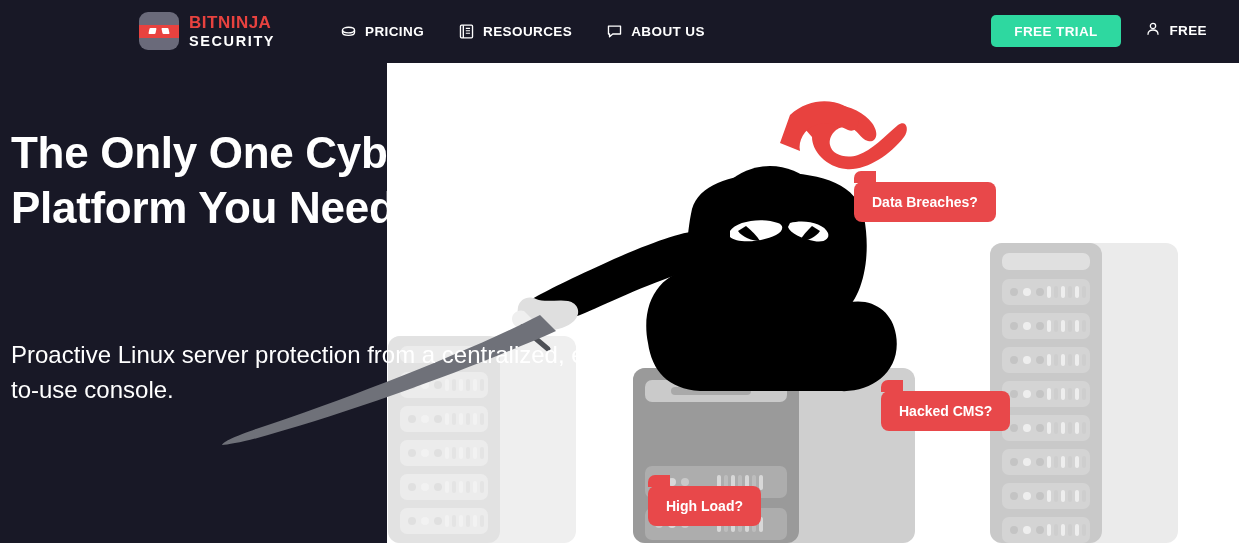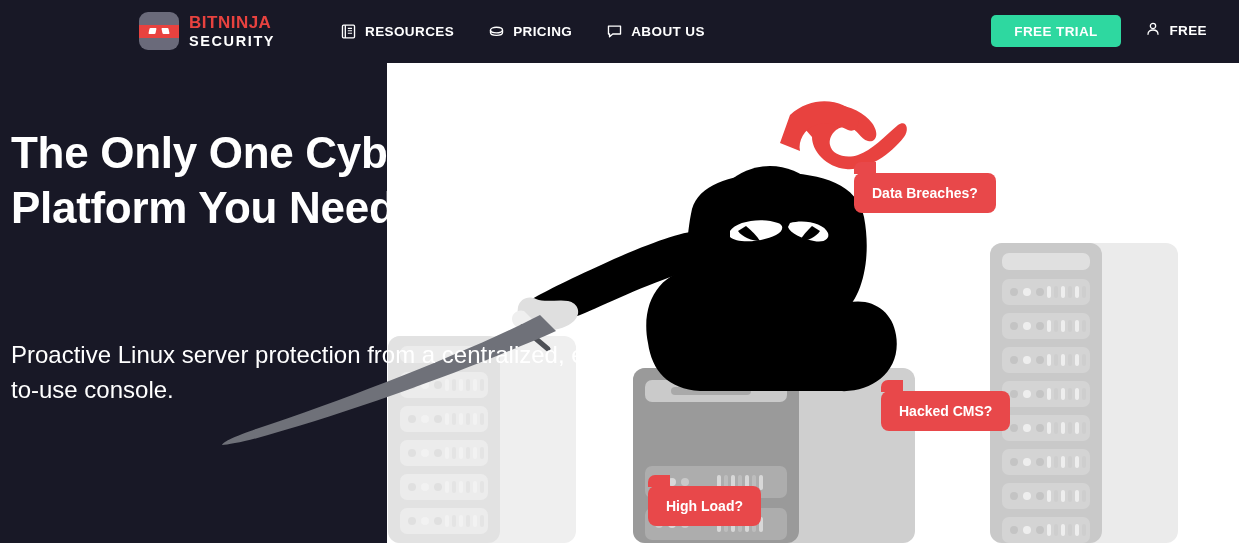--- a/index.html
+++ b/index.html
@@ -451,21 +451,21 @@
                C228,382 248,378 268,372 C368,344 484,300 556,268 Z" fill="#6f7179"></path>
     </svg>
   </div>
 
   <div class="hero-text">
     <div class="h1">The Only One Cybersecurity Platform You Need</div>
     <div class="sub">Proactive Linux server protection from a centralized, easy-to-use console.</div>
   </div>
 
 
-  <div class="badge" style="left:854px; top:173px;">
+  <div class="badge" style="left:854px; top:182px;">
     <span class="tail"></span>
     <span>Data Breaches?</span>
   </div>
 
 
   <div class="badge" style="left:648px; top:486px;">
     <span class="tail"></span>
     <span>High Load?</span>
   </div>
 
@@ -483,44 +483,44 @@
         <div class="eye r"></div>
       </div>
       <div class="logo-text">
         <span class="t1">BITNINJA</span>
         <span class="t2">SECURITY</span>
       </div>
     </div>
 
     <div class="nav">
 
+
+      <div class="nav-item">
+        <span class="ic">
+          <svg width="17" height="17" viewBox="0 0 24 24" fill="none" stroke="#ffffff" stroke-width="1.9">
+            <ellipse cx="12" cy="10" rx="8.5" ry="4"></ellipse>
+            <path d="M3.5 10 v3.5 c0 2.2 3.8 4 8.5 4 s8.5 -1.8 8.5 -4 V10"></path>
+          </svg>
+        </span>
+        <span>PRICING</span>
+      </div>
 
       <div class="nav-item">
         <span class="ic">
           <svg width="17" height="17" viewBox="0 0 24 24" fill="none" stroke="#ffffff" stroke-width="1.9">
             <rect x="3.5" y="3" width="17" height="18" rx="1.5"></rect>
             <path d="M7.5 3 v18" stroke-width="1.9"></path>
             <path d="M11 7.5 h6 M11 11 h6 M11 14.5 h6" stroke-width="1.6"></path>
           </svg>
         </span>
         <span>RESOURCES</span>
       </div>
 
       <div class="nav-item">
         <span class="ic">
-          <svg width="17" height="17" viewBox="0 0 24 24" fill="none" stroke="#ffffff" stroke-width="1.9">
-            <ellipse cx="12" cy="10" rx="8.5" ry="4"></ellipse>
-            <path d="M3.5 10 v3.5 c0 2.2 3.8 4 8.5 4 s8.5 -1.8 8.5 -4 V10"></path>
-          </svg>
-        </span>
-        <span>PRICING</span>
-      </div>
-
-      <div class="nav-item">
-        <span class="ic">
           <svg width="17" height="17" viewBox="0 0 24 24" fill="none" stroke="#ffffff" stroke-width="1.9" stroke-linejoin="round">
             <path d="M3.5 4.5 h17 v11 h-11 l-4.5 4 v-4 h-1.5 Z"></path>
           </svg>
         </span>
         <span>ABOUT US</span>
       </div>
 
     </div>
 
     <button class="cta">FREE TRIAL</button>

